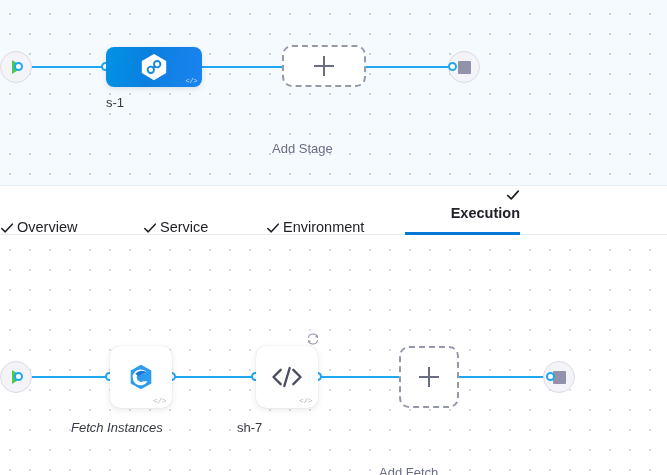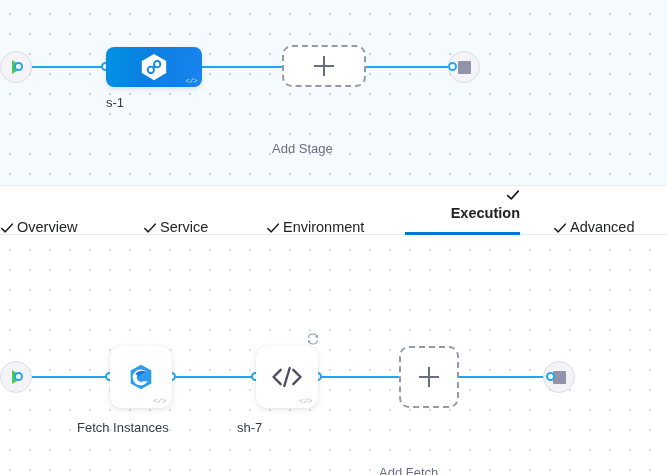--- a/index.html
+++ b/index.html
@@ -314,26 +314,20 @@
       <span>Service</span>
     </div>
 
     <div class="tab active" style="left:405px; width:115px; padding-left:13px;">
       <svg class="check" viewBox="0 0 16 16">
         <path d="M2 8.6 L6 12.4 L14 3.6" fill="none" stroke="currentColor" stroke-width="1.9" stroke-linecap="round" stroke-linejoin="round"></path>
       </svg>
       <span>Execution</span>
     </div>
 
-    <div class="tab" style="left:553px; width:110px;">
-      <svg class="check" viewBox="0 0 16 16">
-        <path d="M2 8.6 L6 12.4 L14 3.6" fill="none" stroke="currentColor" stroke-width="1.7" stroke-linecap="round" stroke-linejoin="round"></path>
-      </svg>
-      <span>Advanced</span>
-    </div>
   </div>
 
   <div class="canvas canvas-steps">
 
     <div class="line" style="left:18px;  top:141px; width:96px;"></div>
     <div class="line" style="left:172px; top:141px; width:88px;"></div>
     <div class="line" style="left:318px; top:141px; width:82px;"></div>
     <div class="line" style="left:459px; top:141px; width:91px;"></div>
 
     <div class="terminal" style="left:0px; top:126px;">
@@ -344,21 +338,21 @@
     <div class="step-node" style="left:110px; top:111px;">
       <svg width="30" height="30" viewBox="0 0 32 32">
         <path d="M16 3 L27 9 L27 23 L16 29 L5 23 L5 9 Z" fill="#2d9cec"></path>
         <path d="M22.5 11.5 A8.5 8.5 0 1 0 23 20.5 L18.5 20.5 A4.6 4.6 0 1 1 18.6 12.6 Z" fill="#ffffff"></path>
         <path d="M22.5 11.5 A8.5 8.5 0 0 0 10 12.5 L14 16 A4.6 4.6 0 0 1 18.6 12.6 Z" fill="#1678d4"></path>
       </svg>
       <span class="code-badge">&lt;/&gt;</span>
     </div>
     <div class="dot" style="left:105px; top:137px;"></div>
     <div class="dot" style="left:167px; top:137px;"></div>
-    <div class="node-label" style="left:77px; top:185px; width:140px;">Fetch Instances</div>
+    <div class="node-label" style="left:71px; top:185px; width:140px;font-style:italic;">Fetch Instances</div>
 
     <div class="step-node" style="left:256px; top:111px;">
       <svg class="retry-badge" viewBox="0 0 16 16">
         <path d="M3 6.2 A5 4 0 0 1 13 6.2" fill="none" stroke="currentColor" stroke-width="1.2" stroke-linecap="round"></path>
         <path d="M13 9.8 A5 4 0 0 1 3 9.8" fill="none" stroke="currentColor" stroke-width="1.2" stroke-linecap="round"></path>
         <path d="M12.9 3.2 L13.3 6.4 L10.3 5.6 Z" fill="currentColor"></path>
         <path d="M3.1 12.8 L2.7 9.6 L5.7 10.4 Z" fill="currentColor"></path>
       </svg>
       <svg width="36" height="30" viewBox="0 0 40 32">
         <g fill="none" stroke="#4a4c5f" stroke-width="2.6" stroke-linecap="round" stroke-linejoin="round">

